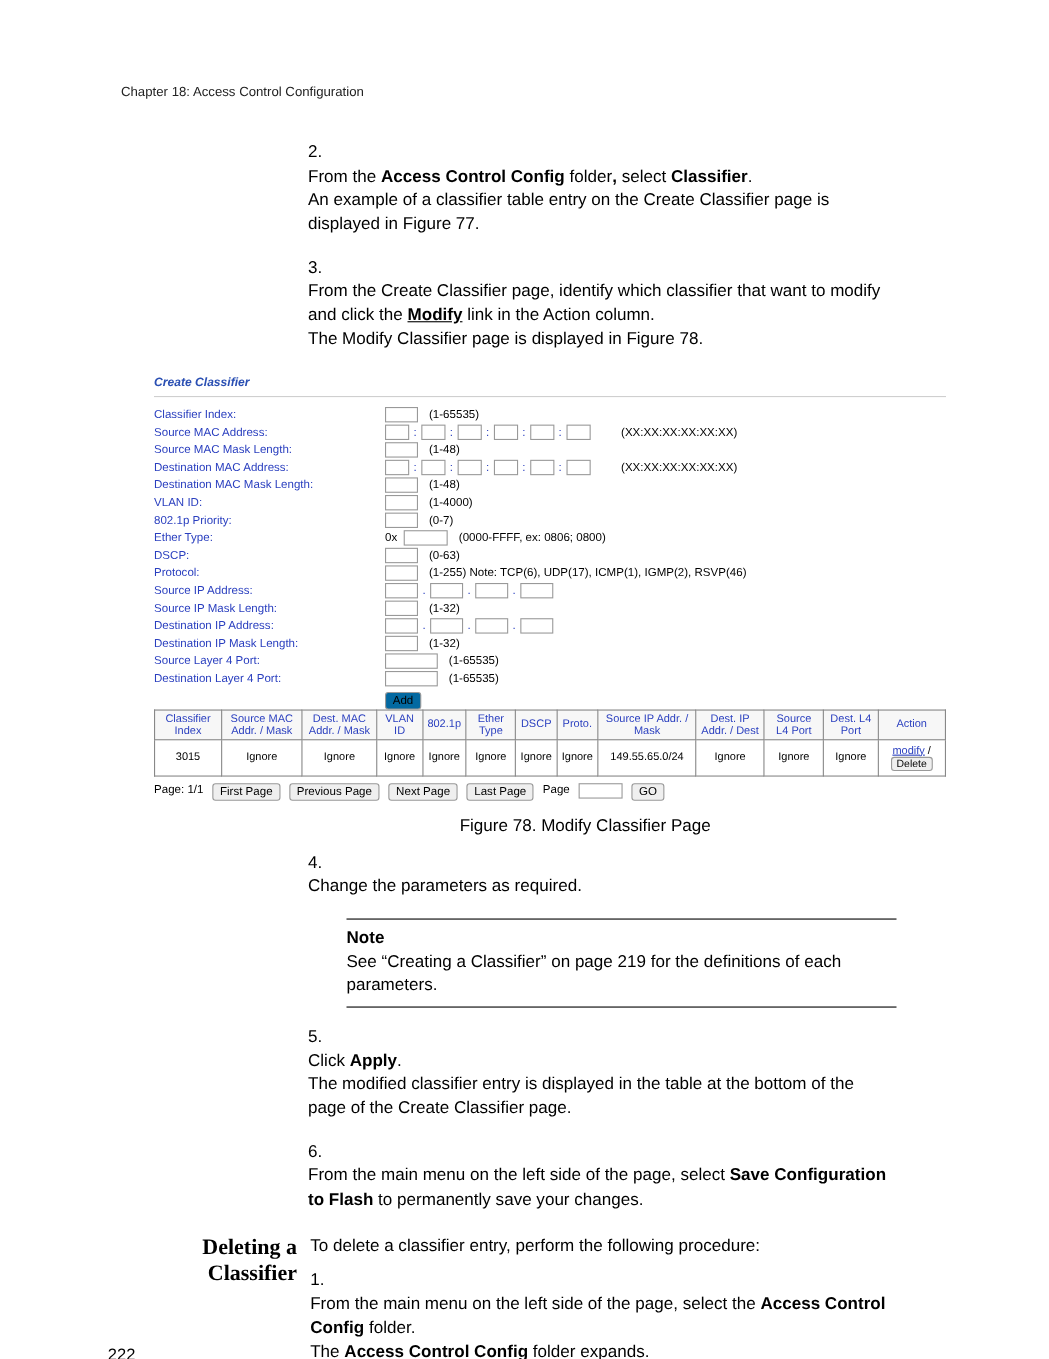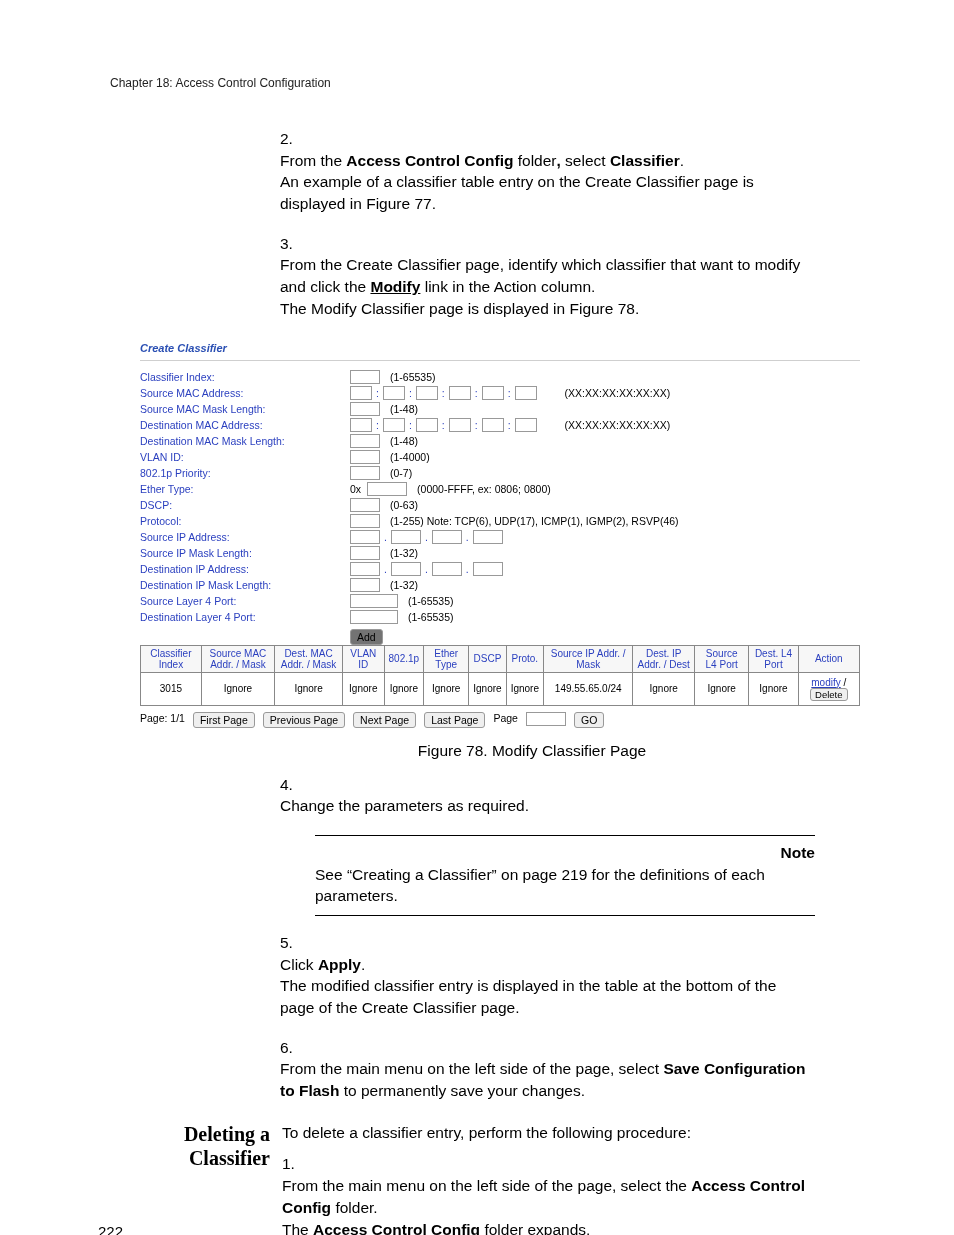--- a/index.html
+++ b/index.html
@@ -80,21 +80,21 @@
   .helper-text {
     font-size: 10.5px;
     color: #000;
     margin-left: 6px;
   }
   .prefix-0x { font-size: 10.5px; color: #000; margin-right: 2px; }
   .add-btn {
     display: inline-block;
     font-size: 10.5px;
     padding: 1px 6px;
-    background: #737373;
+    background: #0369a1;
     border: 1px solid #999;
     border-radius: 3px;
     margin-left: 210px;
     margin-top: 4px;
     color: #000;
   }
   .total-entries {
     font-size: 10.5px;
     color: #2a3fbf;
     margin-top: 14px;
@@ -163,21 +163,21 @@
     margin-left: 205px;
     width: 500px;
     border-top: 1px solid #000;
     border-bottom: 1px solid #000;
     padding: 6px 0 8px 0;
     font-size: 15.5px;
     margin-top: 10px;
     margin-bottom: 16px;
     line-height: 1.4;
   }
-  .note-title { font-weight: 700; text-align: right; }
+  .note-title { font-weight: 700; }
   .section-row {
     display: flex;
     align-items: flex-start;
     margin-top: 20px;
   }
   .section-heading {
     width: 160px;
     text-align: right;
     font-family: Georgia, 'Times New Roman', serif;
     font-size: 20px;

